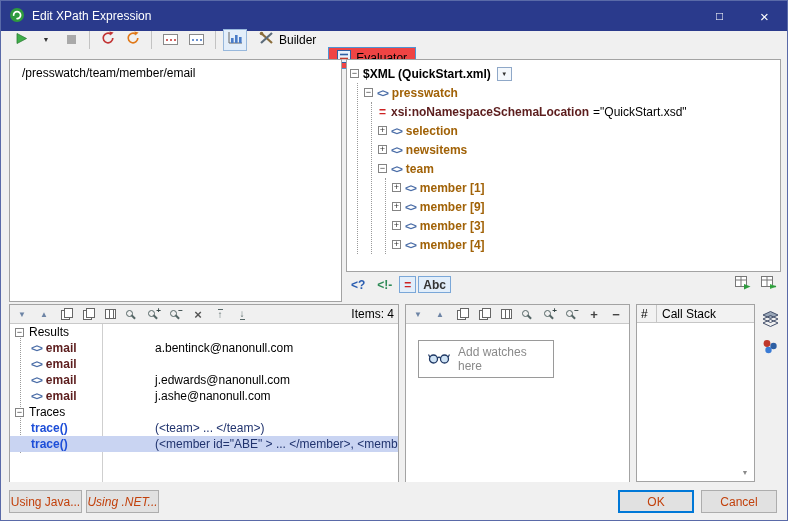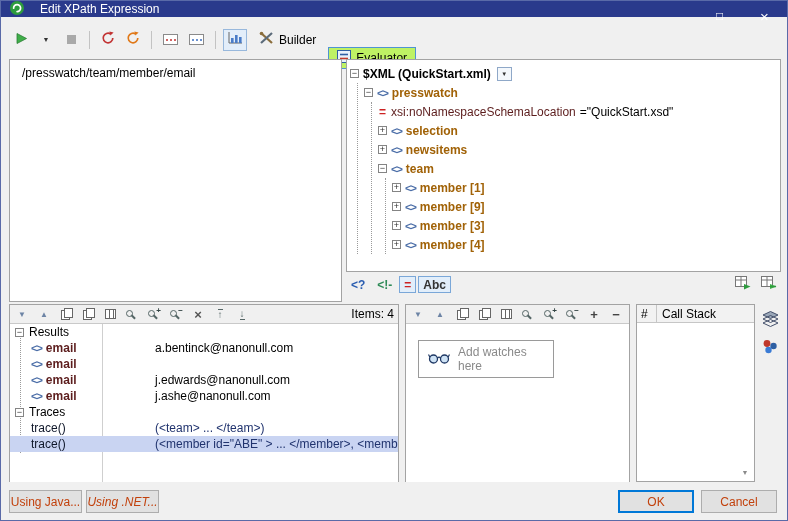--- a/index.html
+++ b/index.html
@@ -7,42 +7,42 @@
   body { font-family:"Liberation Sans", sans-serif; }
 
   .dialog{
     position:relative; width:788px; height:521px;
     background:#f0f0f0; border:1px solid #5a6aa8; overflow:hidden;
     font-size:12px; color:#000;
   }
 
   
   .titlebar{
-    position:absolute; left:0; top:0; right:0; height:16px;
+    position:absolute; left:0; top:0; right:0; height:30px;
     background:#2a3a8c; color:#fff;
-    display:flex; align-items:center; gap:15px; padding-left:8px;
+    display:flex; align-items:center; gap:7px; padding-left:8px;
   }
   .titlebar .title{ font-size:12px; }
   .win-controls{ position:absolute; right:0; top:0; height:30px; display:flex; }
   .win-btn{ width:45px; height:30px; display:flex; align-items:center; justify-content:center; color:#fff; cursor:default; }
   .win-btn.max span{ font-size:12px; }
   .win-btn.close span{ font-size:15px; }
 
   
   .toolbar{
     position:absolute; left:0; top:30px; right:0; height:17px;
     display:flex; align-items:center; padding:0 9px; gap:3px;
   }
   .tbtn{
     height:22px; min-width:22px; display:flex; align-items:center; justify-content:center;
     padding:0 3px; border:1px solid transparent;
   }
   .tbtn.labeled{ gap:5px; padding:0 8px; }
   .tbtn.pressed{ border-color:#98b8dc; background:#e3eefa; }
-  .tbtn.pressed-blue{ border-color:#4f93d2; background:#bef264;margin-top:36px; }
+  .tbtn.pressed-blue{ border-color:#4f93d2; background:#ef4444;margin-top:36px; }
   .caret-glyph{ font-size:7px; color:#333; }
   .stop-sq{ width:9px; height:9px; background:#a9a9a9; }
   .sep{ width:1px; height:18px; background:#c3c3c3; margin:0 4px; }
   .dotbox{ width:15px; height:11px; border:1px solid #8a8a8a; background:#fff;
            display:flex; align-items:center; justify-content:center; gap:2px; }
   .dotbox i{ width:2px; height:2px; border-radius:50%; display:block; }
   .dotbox.red i{ background:#c03030; }
   .dotbox.blue i{ background:#3a6ec0; }
 
   
@@ -55,21 +55,21 @@
   .trow{ display:flex; align-items:center; height:19px; gap:4px; white-space:nowrap; }
   .expbox{
     width:9px; height:9px; border:1px solid #848484; background:#fff; flex:none;
     display:inline-flex; align-items:center; justify-content:center;
     font-size:9px; line-height:1; color:#333;
   }
   .tagico{ color:#4a6da7; font-weight:bold; font-size:11px; letter-spacing:-1px; flex:none; }
   .ename{ font-weight:bold; color:#a16207; }
   .rootname{ font-weight:bold; color:#000; }
   .attrmark{ color:#cc2222; font-weight:bold; width:9px; text-align:center; flex:none; }
-  .attrname{ font-weight:normal; color:#5c1d1d;text-align:right; }
+  .attrname{ font-weight:bold; color:#5c1d1d;text-align:right; }
   .attrval{ color:#000; }
   .kids{ margin-left:7px; padding-left:6px; border-left:1px dotted #9a9a9a; }
   .combo{
     width:15px; height:14px; border:1px solid #8fa8c8; background:#f4f8fc; margin-left:2px;
     display:inline-flex; align-items:center; justify-content:center; flex:none;
   }
   .combo span{ font-size:6px; color:#333; }
 
   .treetools{
     position:absolute; left:345px; top:274px; width:435px; height:19px;
@@ -111,21 +111,21 @@
   .magwrap .sgn{ position:absolute; right:0; top:-2px; font-size:8px; font-weight:bold; color:#344; }
 
   .rbody{ position:relative; height:158px; overflow:hidden; background:#fff; }
   .gridline{ position:absolute; left:92px; top:0; bottom:0; width:1px; background:#cfcfcf; }
   .vguide{ position:absolute; left:10px; top:9px; height:120px; border-left:1px dotted #9a9a9a; }
   .rrow{ position:relative; display:flex; align-items:center; height:16px; }
   .rrow .gwrap{ display:flex; align-items:center; gap:5px; padding-left:5px; }
   .cell-tag{ width:92px; flex:none; display:flex; align-items:center; gap:4px; padding-left:21px; overflow:hidden; }
   .cell-val{ padding-left:7px; white-space:nowrap; overflow:hidden;margin-left:46px; }
   .rtag{ font-weight:bold; color:#5c1d1d; }
-  .ttag{ font-weight:normal; color:#0f172a; }
+  .ttag{ font-weight:bold; color:#1d4ed8; }
   .tval{ color:#20336e; }
   .rrow.sel{ background:#c9d4f2; }
 
   .wbody{ position:relative; height:158px; background:#fff; }
   .watchbox{
     position:absolute; left:12px; top:16px; width:136px; height:38px;
     border:1px solid #9a9a9a; display:flex; align-items:center; gap:8px; padding:0 9px;
   }
   .wtext{ color:#8a8a8a; }
 

